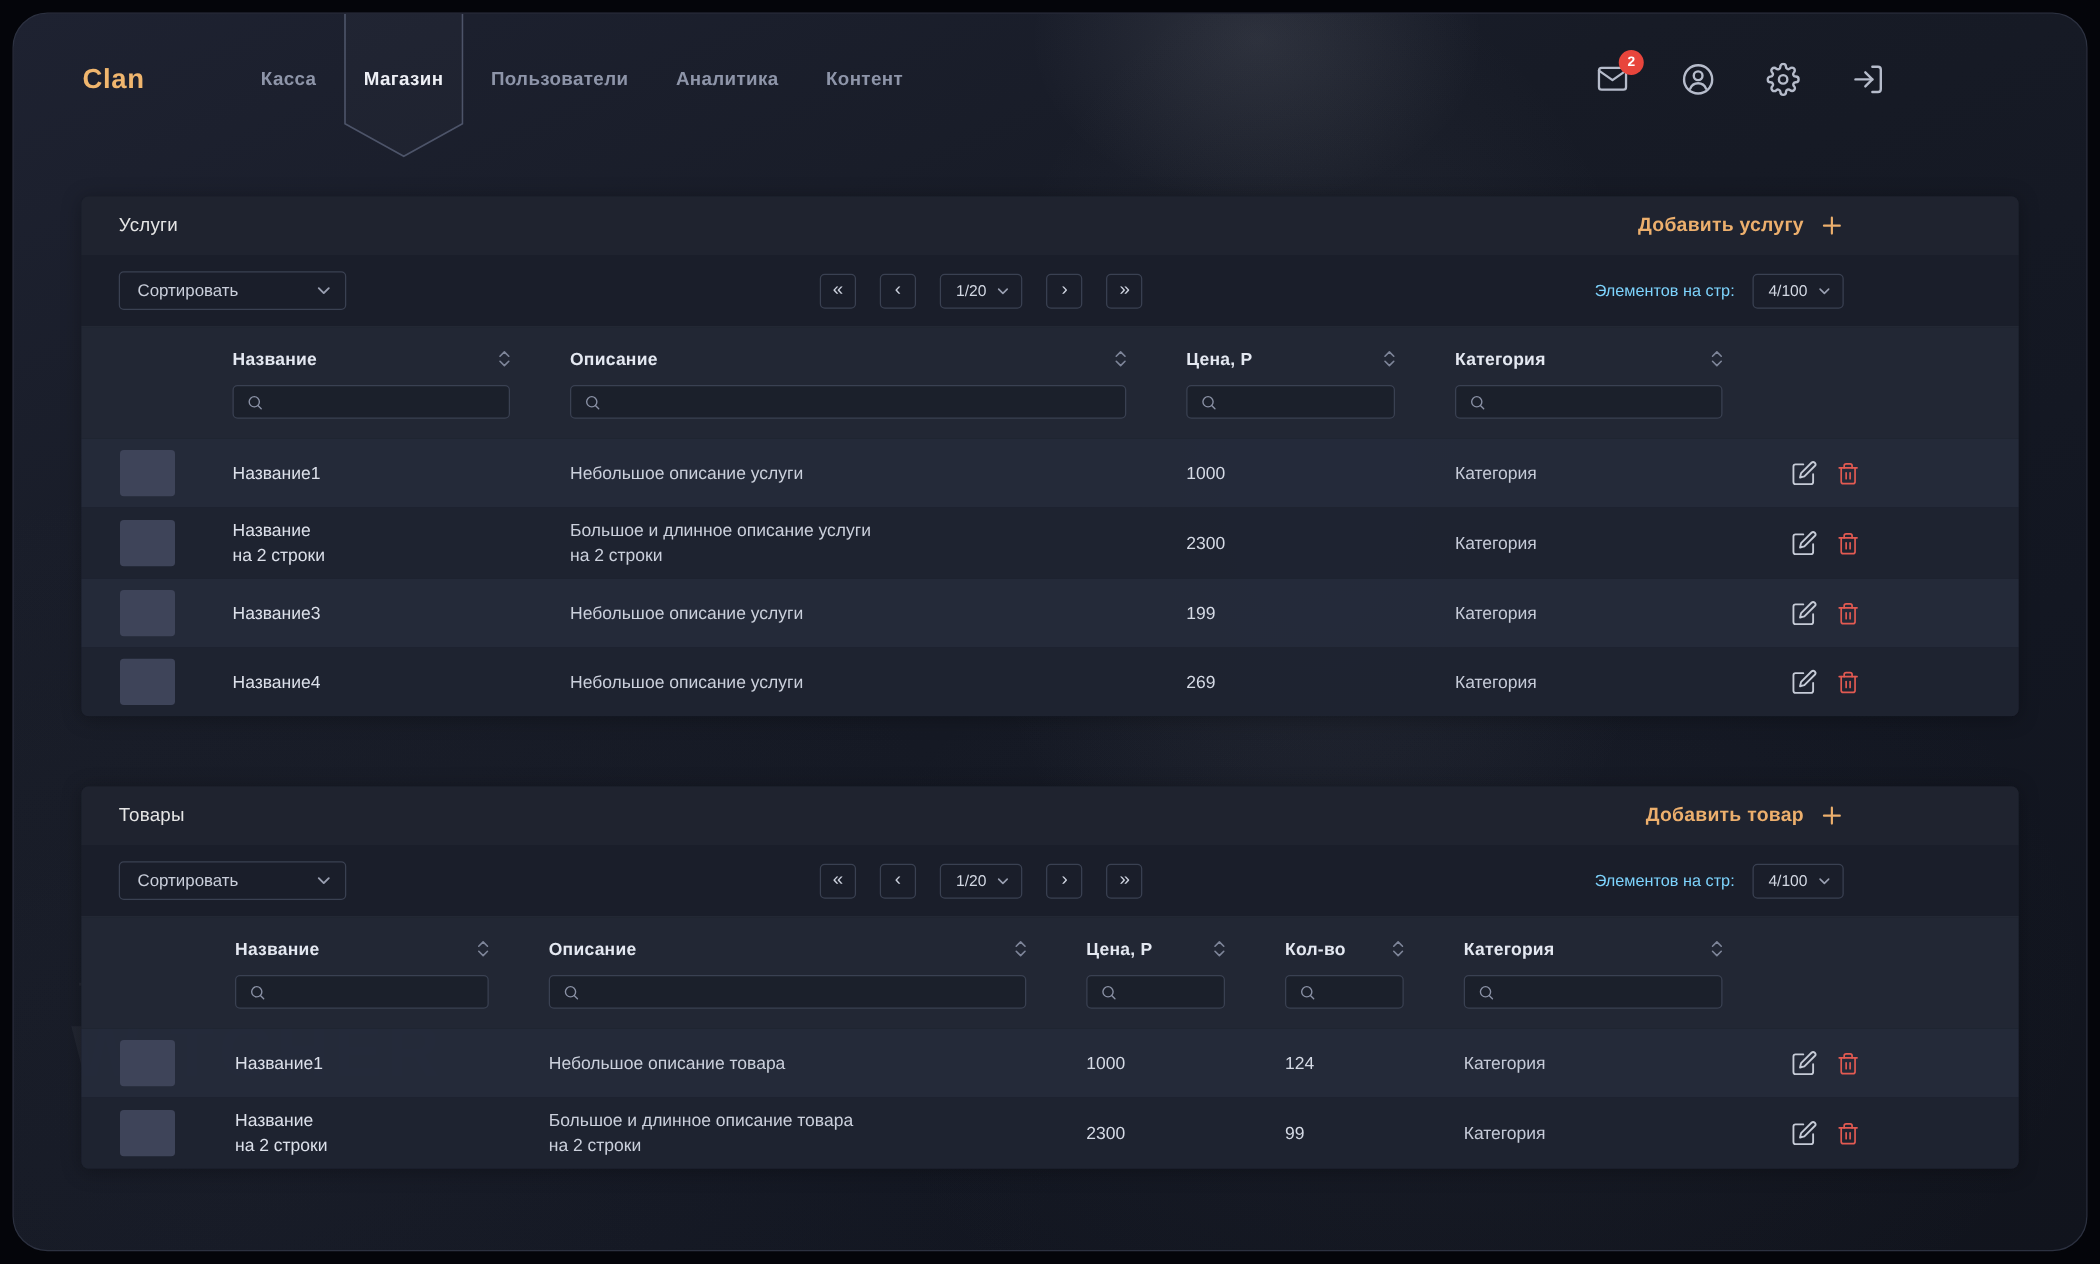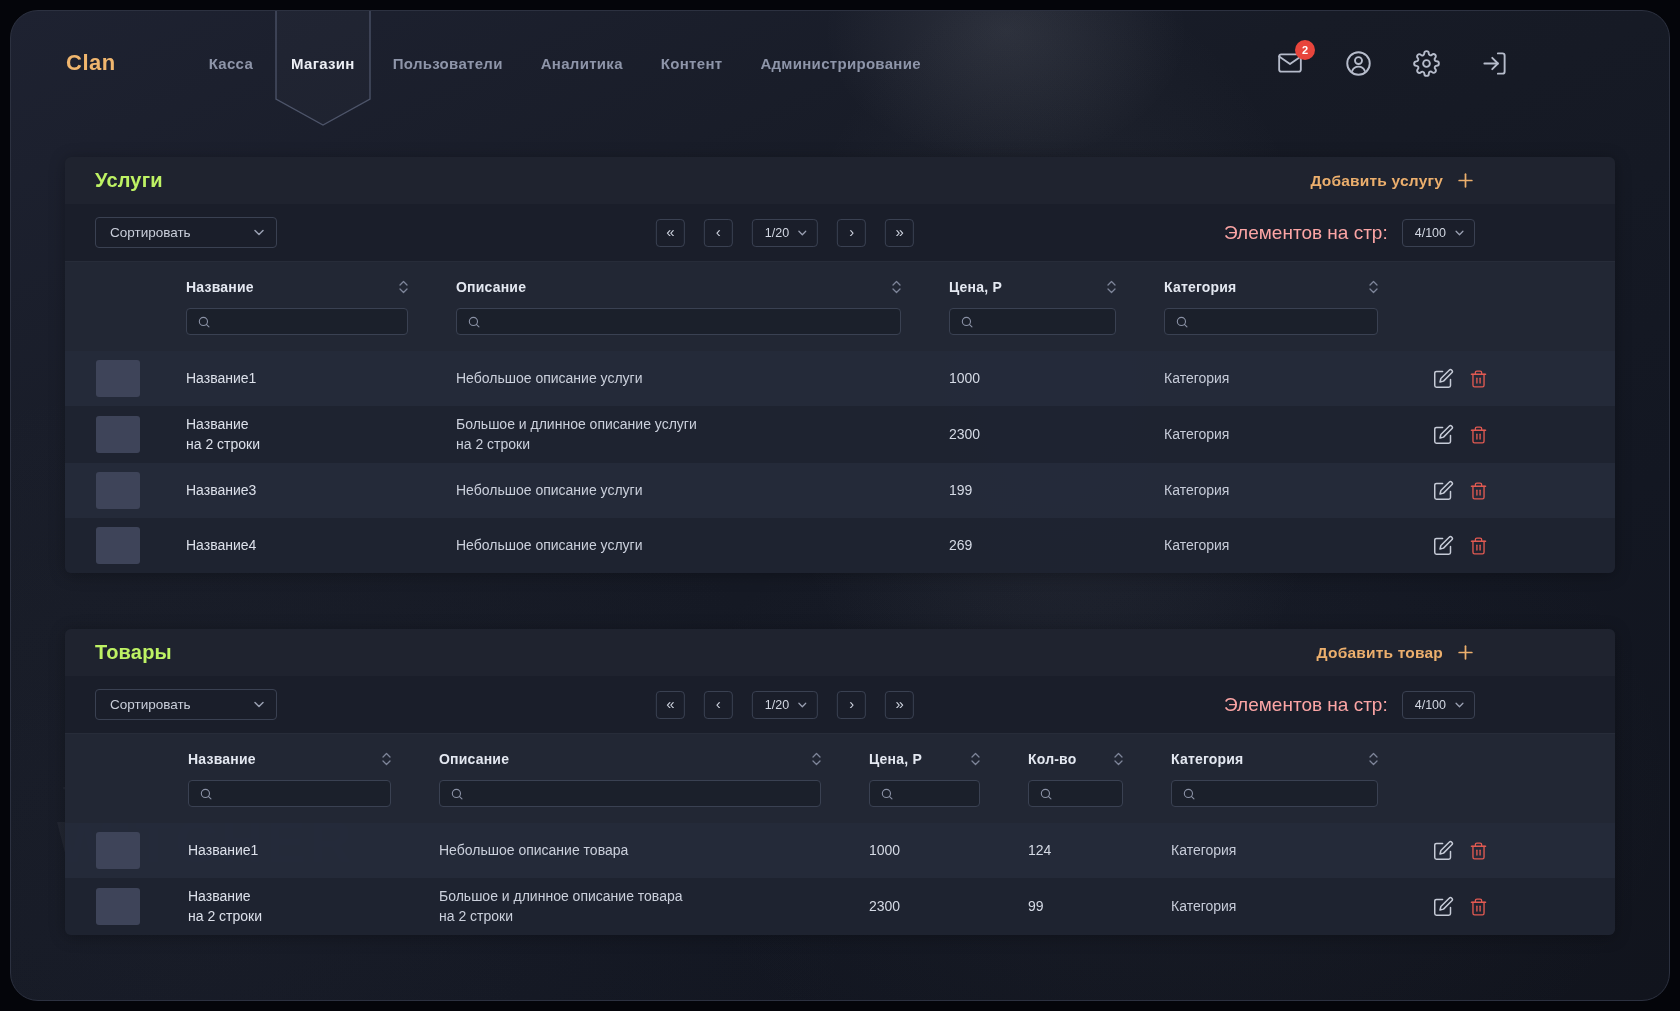--- a/index.html
+++ b/index.html
@@ -42,41 +42,41 @@
     font-weight:700; display:flex; align-items:center; justify-content:center; }
 
   
   .content { position:relative; z-index:1; padding:0 54px; }
   .panel { margin-top:56px; border-radius:6px; overflow:hidden;
     background:rgba(25,29,40,0.85); box-shadow:0 2px 16px rgba(0,0,0,0.28); }
   .content > .panel:first-child { margin-top:42px; }
 
   .panel-header { height:47px; display:flex; align-items:center; justify-content:space-between;
     padding:0 140px 0 30px; background:rgba(32,36,47,0.95); }
-  .panel-title { font-size:20px; font-weight:700; color:#bef264; letter-spacing:.2px; }
+  .panel-title { font-size:15px; font-weight:400; color:#e5e5e5; letter-spacing:.2px; }
   .add-btn { display:flex; align-items:center; gap:13px; background:none; border:none;
     color:#ECAF6D; font-size:15.5px; font-weight:700; letter-spacing:.2px; cursor:pointer;
     font-family:inherit; }
 
   .toolbar { position:relative; height:58px; display:flex; align-items:center;
     justify-content:space-between; padding:0 140px 0 30px;
     background:rgba(27,31,42,0.94); border-bottom:1px solid #272C39; }
   .sort-btn { width:182px; height:31px; display:flex; align-items:center; justify-content:space-between;
     padding:0 12px 0 14px; background:transparent; border:1px solid #3A4152; border-radius:4px;
     color:#C9CEDA; font-size:13.5px; font-family:inherit; cursor:pointer; }
   .pager { position:absolute; left:calc(30px + (100% - 170px)/2); transform:translateX(-50%);
     display:flex; align-items:center; gap:19px; }
   .pg-btn { width:29px; height:28px; border:1px solid #3A4152; border-radius:4px;
     background:transparent; color:#CDD2DE; font-size:15px; line-height:1;
     display:flex; align-items:center; justify-content:center; cursor:pointer; padding:0 0 2px; }
   .pg-select { height:28px; display:flex; align-items:center; gap:9px; padding:0 10px 0 12px;
     border:1px solid #3A4152; border-radius:4px; background:transparent; color:#D2D7E2;
     font-size:12.5px; cursor:pointer; font-family:inherit; }
   .per-page { display:flex; align-items:center; gap:14px; }
-  .pp-label { font-size:19px; color:#fca5a5; }
+  .pp-label { font-size:13px; color:#7dd3fc; }
 
   .thead { background:rgba(35,40,53,0.94); padding:17px 0 16px; }
   .head-labels { margin-bottom:13px; }
   .hcell-inner { width:calc(100% - 48px); display:flex; align-items:center; justify-content:space-between; }
   .col-label { font-size:14px; font-weight:700; color:#E4E8F1; letter-spacing:.2px; cursor:pointer; }
   .search-box { width:calc(100% - 48px); height:27px; display:flex; align-items:center; gap:8px;
     padding:0 10px; border:1px solid #3A4152; border-radius:4px; background:rgba(12,15,23,0.30); }
   .search-input { flex:1; min-width:0; background:transparent; border:none; outline:none;
     color:#DFE3ED; font-size:13px; font-family:inherit; }
 
@@ -126,24 +126,20 @@
 
     <span class="nav-label">Пользователи</span>
   </div>
         <div class="nav-item">
 
     <span class="nav-label">Аналитика</span>
   </div>
         <div class="nav-item">
 
     <span class="nav-label">Контент</span>
-  </div>
-        <div class="nav-item">
-
-    <span class="nav-label">Администрирование</span>
   </div>
       </nav>
     <div class="header-icons">
       <button class="hicon">
         <svg width="30" height="26" viewBox="0 0 24 24" fill="none" stroke="currentColor" stroke-width="1.7" stroke-linecap="round" stroke-linejoin="round">
             <path d="M4 4h16a2 2 0 0 1 2 2v12a2 2 0 0 1-2 2H4a2 2 0 0 1-2-2V6a2 2 0 0 1 2-2z"></path>
             <polyline points="22,6 12,13 2,6"></polyline>
           </svg>
         <span class="badge">2</span>
       </button>

